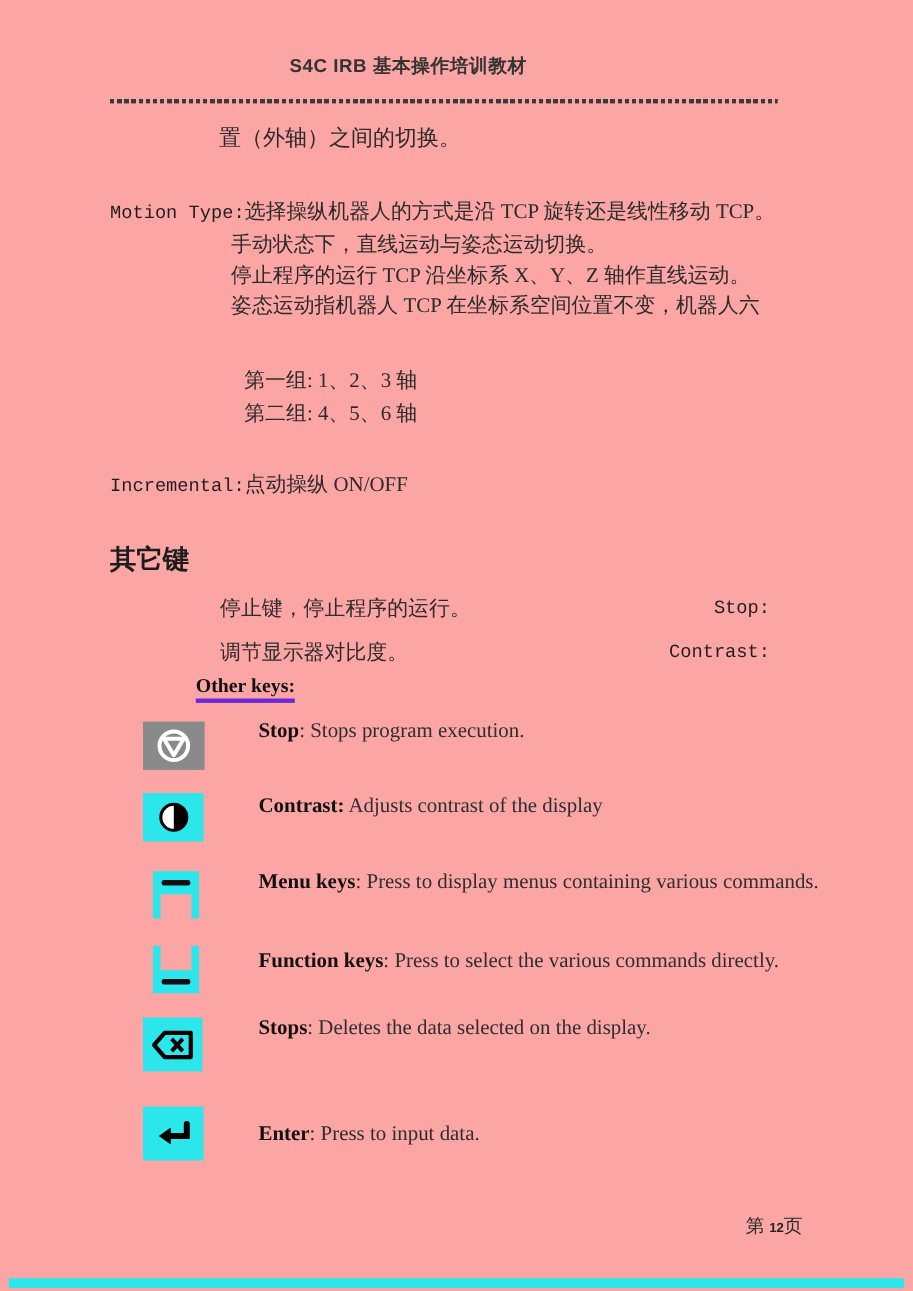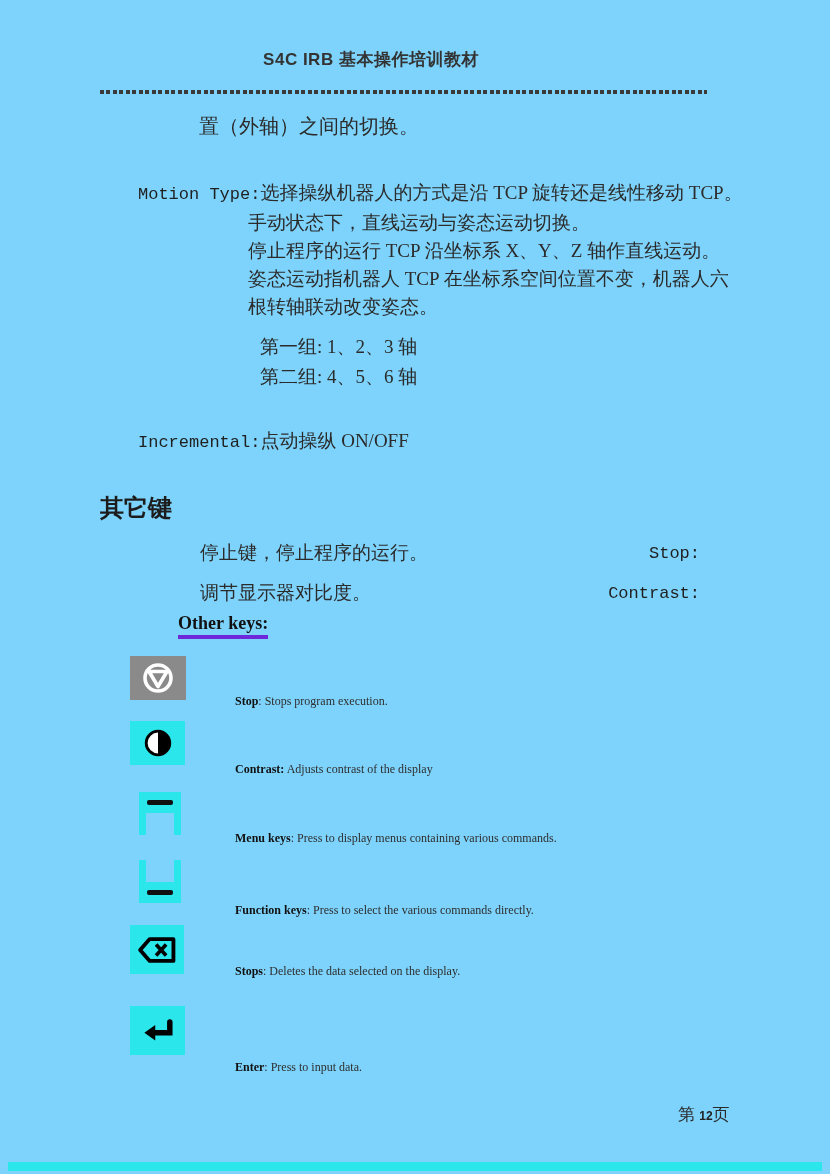--- a/index.html
+++ b/index.html
@@ -4,21 +4,21 @@
 <style>
   :root{
     --cyan:#2be6ea;
     --gray:#8a8a8a;
     --ink:#262626;
   }
   html,body{margin:0;padding:0;background:#e8e8e8;}
   .page{
     position:relative;
     width:830px;height:1174px;
-    background:#7dd3fc;
+    background:#fca5a5;
     overflow:hidden;
     font-family:"Liberation Serif","DejaVu Serif",serif;
     color:var(--ink);
   }
   
   .header-title{
     position:absolute;top:48px;left:0;right:88px;
     text-align:center;
     font-family:"Liberation Sans","DejaVu Sans",sans-serif;
     font-weight:bold;font-size:17px;color:#333;
@@ -32,21 +32,21 @@
   .intro{
     position:absolute;left:199px;top:111px;width:560px;
     font-size:20px;line-height:31px;color:#2b2b2b;
   }
   
   .entry{position:absolute;left:100px;width:650px;font-size:19px;color:#2b2b2b;}
   .entry .lbl{
     font-family:"Liberation Mono","DejaVu Sans Mono",monospace;
     font-size:17px;color:#1f1f1f;
   }
-  .entry .line{white-space:nowrap;margin-left:38px;}
+  .entry .line{white-space:nowrap;}
   .entry.e1{top:179px;line-height:28px;}
   .entry.e1 .cont{padding-left:110px;}
   .entry.e2{top:332px;line-height:30px;}
   .entry.e2 .cont{padding-left:122px;}
   .entry.e3{top:427px;line-height:28px;}
   
   .zh-heading{
     position:absolute;left:100px;top:492px;
     font-size:24px;font-weight:bold;color:#1c1c1c;
   }
@@ -59,21 +59,21 @@
   .zh-row.r1{top:541px;}
   .zh-row.r2{top:581px;}
   .en-heading{
     position:absolute;left:178px;top:613px;
     font-size:18px;font-weight:bold;color:#111;
     border-bottom:4px solid #6d28d9;padding-bottom:1px;
   }
   
   .key-text{
     position:absolute;left:235px;
-    font-size:12px;color:#2e2e2e;white-space:nowrap;margin-top:40px;
+    font-size:19px;color:#2e2e2e;white-space:nowrap;
   }
   .key-text b{color:#111;}
   .keybox{position:absolute;display:flex;align-items:center;justify-content:center;}
   .keybox.graybox{left:130px;top:656px;width:56px;height:44px;background:var(--gray);}
   .keybox.cyanbox{background:var(--cyan);}
   .keybox.contrast{left:130px;top:721px;width:55px;height:44px;}
   .keybox.delete{left:130px;top:925px;width:54px;height:49px;}
   .keybox.enter{left:130px;top:1006px;width:55px;height:49px;}
   
   .mf-icon{position:absolute;left:139px;width:42px;}
@@ -113,21 +113,20 @@
 
   <div class="intro">
     <div class="line">置（外轴）之间的切换。</div>
   </div>
 
   <div class="entry e1">
     <div class="line"><span class="lbl">Motion Type:</span><span>选择操纵机器人的方式是沿 TCP 旋转还是线性移动 TCP。</span></div>
     <div class="line cont">手动状态下，直线运动与姿态运动切换。</div>
     <div class="line cont">停止程序的运行 TCP 沿坐标系 X、Y、Z 轴作直线运动。</div>
     <div class="line cont">姿态运动指机器人 TCP 在坐标系空间位置不变，机器人六</div>
-    <div class="line cont">根转轴联动改变姿态。</div>
   </div>
 
   <div class="entry e2">
     <div class="line cont">第一组: 1、2、3 轴</div>
     <div class="line cont">第二组: 4、5、6 轴</div>
   </div>
 
   <div class="entry e3">
     <div class="line"><span class="lbl">Incremental:</span><span>点动操纵 ON/OFF</span></div>
   </div>

